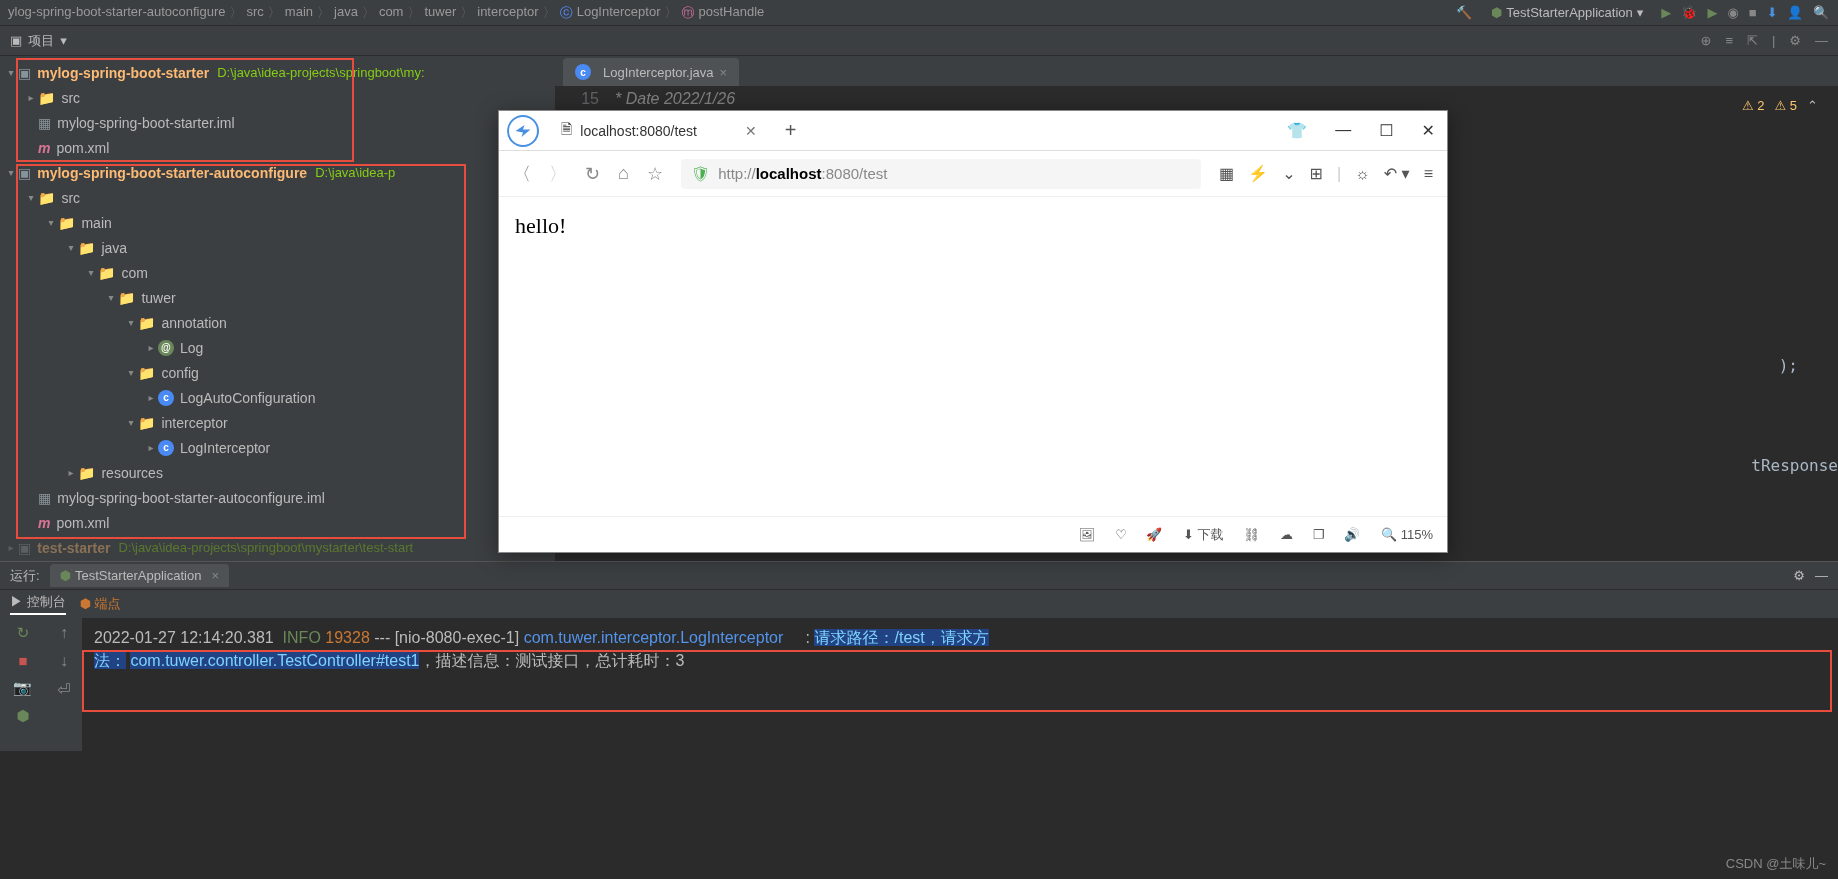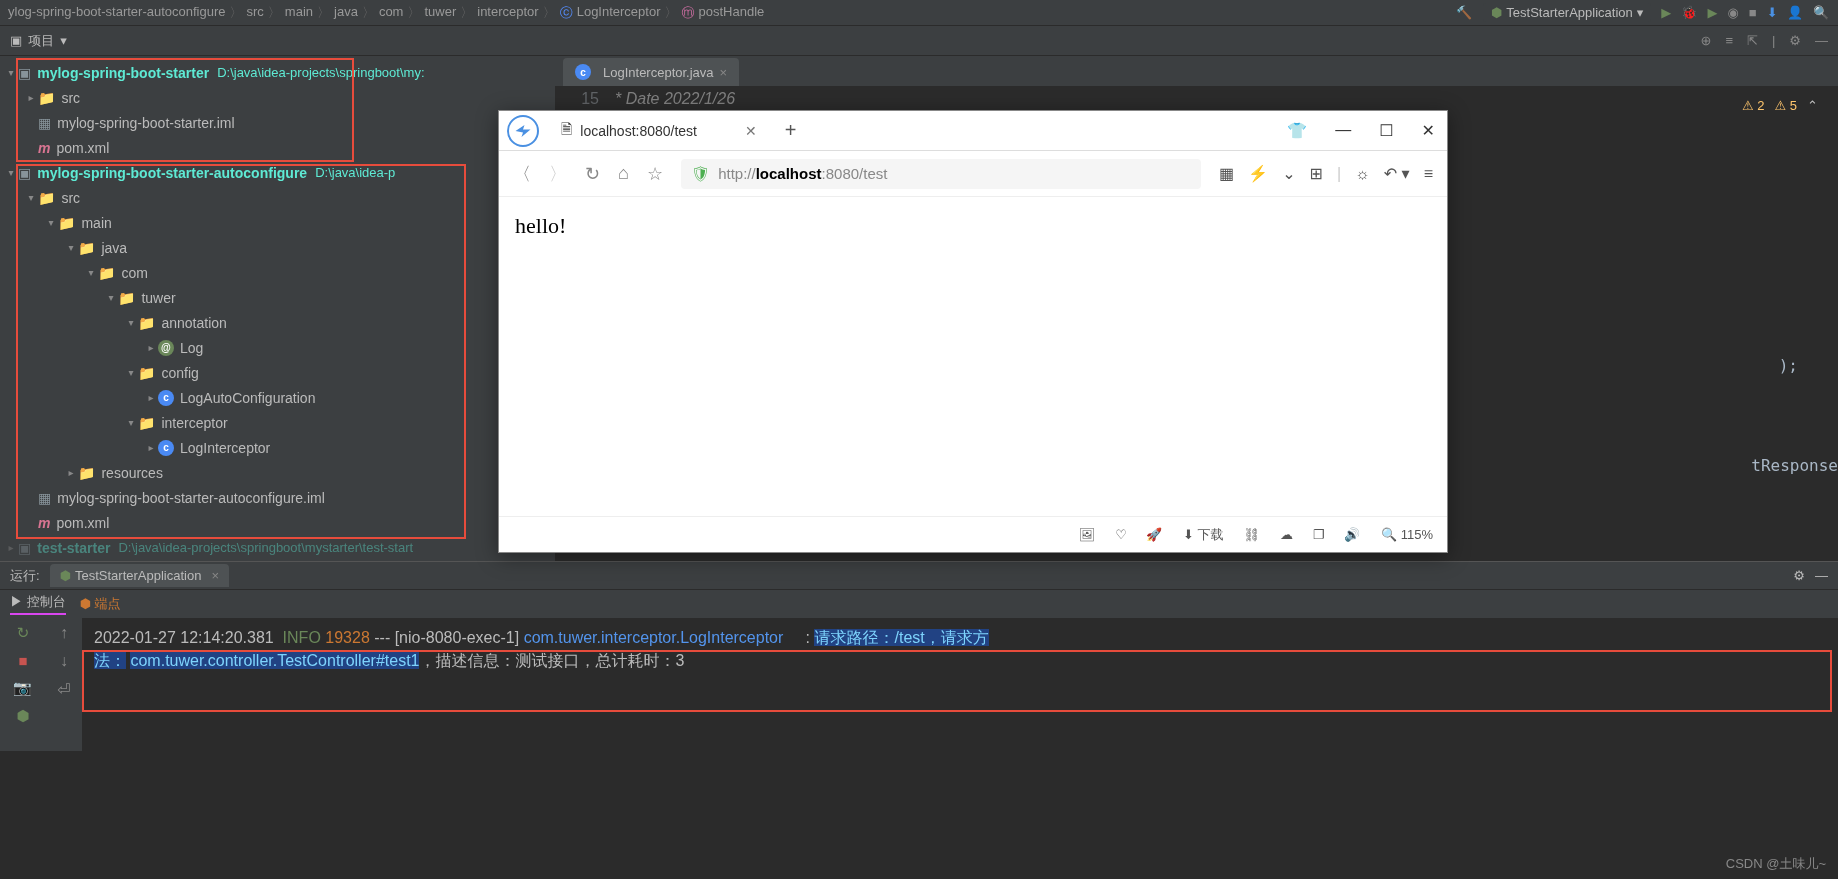--- a/index.html
+++ b/index.html
@@ -24,22 +24,22 @@
 .tree { padding: 4px 0; font-size: 14px; }
 .tree-row { display: flex; align-items: center; height: 25px; padding-left: 4px; cursor: pointer; white-space: nowrap; }
 .indent { display: inline-block; }
 .arrow { width: 14px; color: #888; font-size: 10px; text-align: center; }
 .folder-icon { color: #87939a; margin-right: 6px; }
 .pkg-icon { color: #87939a; margin-right: 6px; }
 .class-icon { width: 16px; height: 16px; background: #4a8af4; border-radius: 50%; margin-right: 6px; display: inline-flex; align-items: center; justify-content: center; color: #fff; font-size: 10px; font-weight: bold; }
 .anno-icon { width: 16px; height: 16px; background: #6a8759; border-radius: 50%; margin-right: 6px; display: inline-flex; align-items: center; justify-content: center; color: #fff; font-size: 10px; font-weight: bold; }
 .m-icon { color: #d97592; font-weight: bold; margin-right: 6px; font-style: italic; }
 .iml-icon { color: #87939a; margin-right: 6px; }
-.bold { font-weight: bold; color: #5eead4; }
-.dim-path { color: #5eead4; margin-left: 8px; font-size: 13px; }
+.bold { font-weight: bold; color: #fdba74; }
+.dim-path { color: #84cc16; margin-left: 8px; font-size: 13px; }
 .red-box1 { position: absolute; border: 2px solid #e74c3c; top: 2px; left: 16px; width: 338px; height: 104px; pointer-events: none; }
 .red-box2 { position: absolute; border: 2px solid #e74c3c; top: 108px; left: 16px; width: 450px; height: 375px; pointer-events: none; }
 
 
 .editor-area { flex: 1; background: #2b2b2b; display: flex; flex-direction: column; }
 .editor-tabs { height: 30px; background: #3c3f41; display: flex; align-items: flex-end; padding-left: 8px; }
 .editor-tab { background: #4e5254; padding: 6px 12px; font-size: 13px; color: #bbb; display: flex; align-items: center; gap: 6px; border-radius: 4px 4px 0 0; }
 .editor-body { flex: 1; padding: 4px 0; font-family: "Consolas", monospace; font-size: 16px; position: relative; }
 .code-line { display: flex; }
 .gutter { width: 60px; text-align: right; color: #606366; padding-right: 16px; }
@@ -361,21 +361,21 @@
     <span>运行:</span>
     <div class="run-tab">
       <span style="color:#6a8759">⬢</span>
       <span>TestStarterApplication</span>
       <span style="color:#888;margin-left:6px">×</span>
     </div>
     <span style="margin-left:auto">⚙</span>
     <span>—</span>
   </div>
   <div class="run-subheader">
-    <span style="border-bottom:2px solid #d946ef;padding-bottom:2px">▶ <span>控制台</span></span>
+    <span style="border-bottom:2px solid #ffffff;padding-bottom:2px">▶ <span>控制台</span></span>
     <span style="color:#cc7832">⬢ <span>端点</span></span>
   </div>
   <div class="run-body">
     <div class="run-gutter">
       <span style="color:#6a8759">↻</span>
       <span style="color:#c75450">■</span>
       <span>📷</span>
       <span style="color:#6a8759">⬢</span>
     </div>
     <div style="width:36px;background:#3c3f41;display:flex;flex-direction:column;align-items:center;gap:10px;padding-top:6px">

